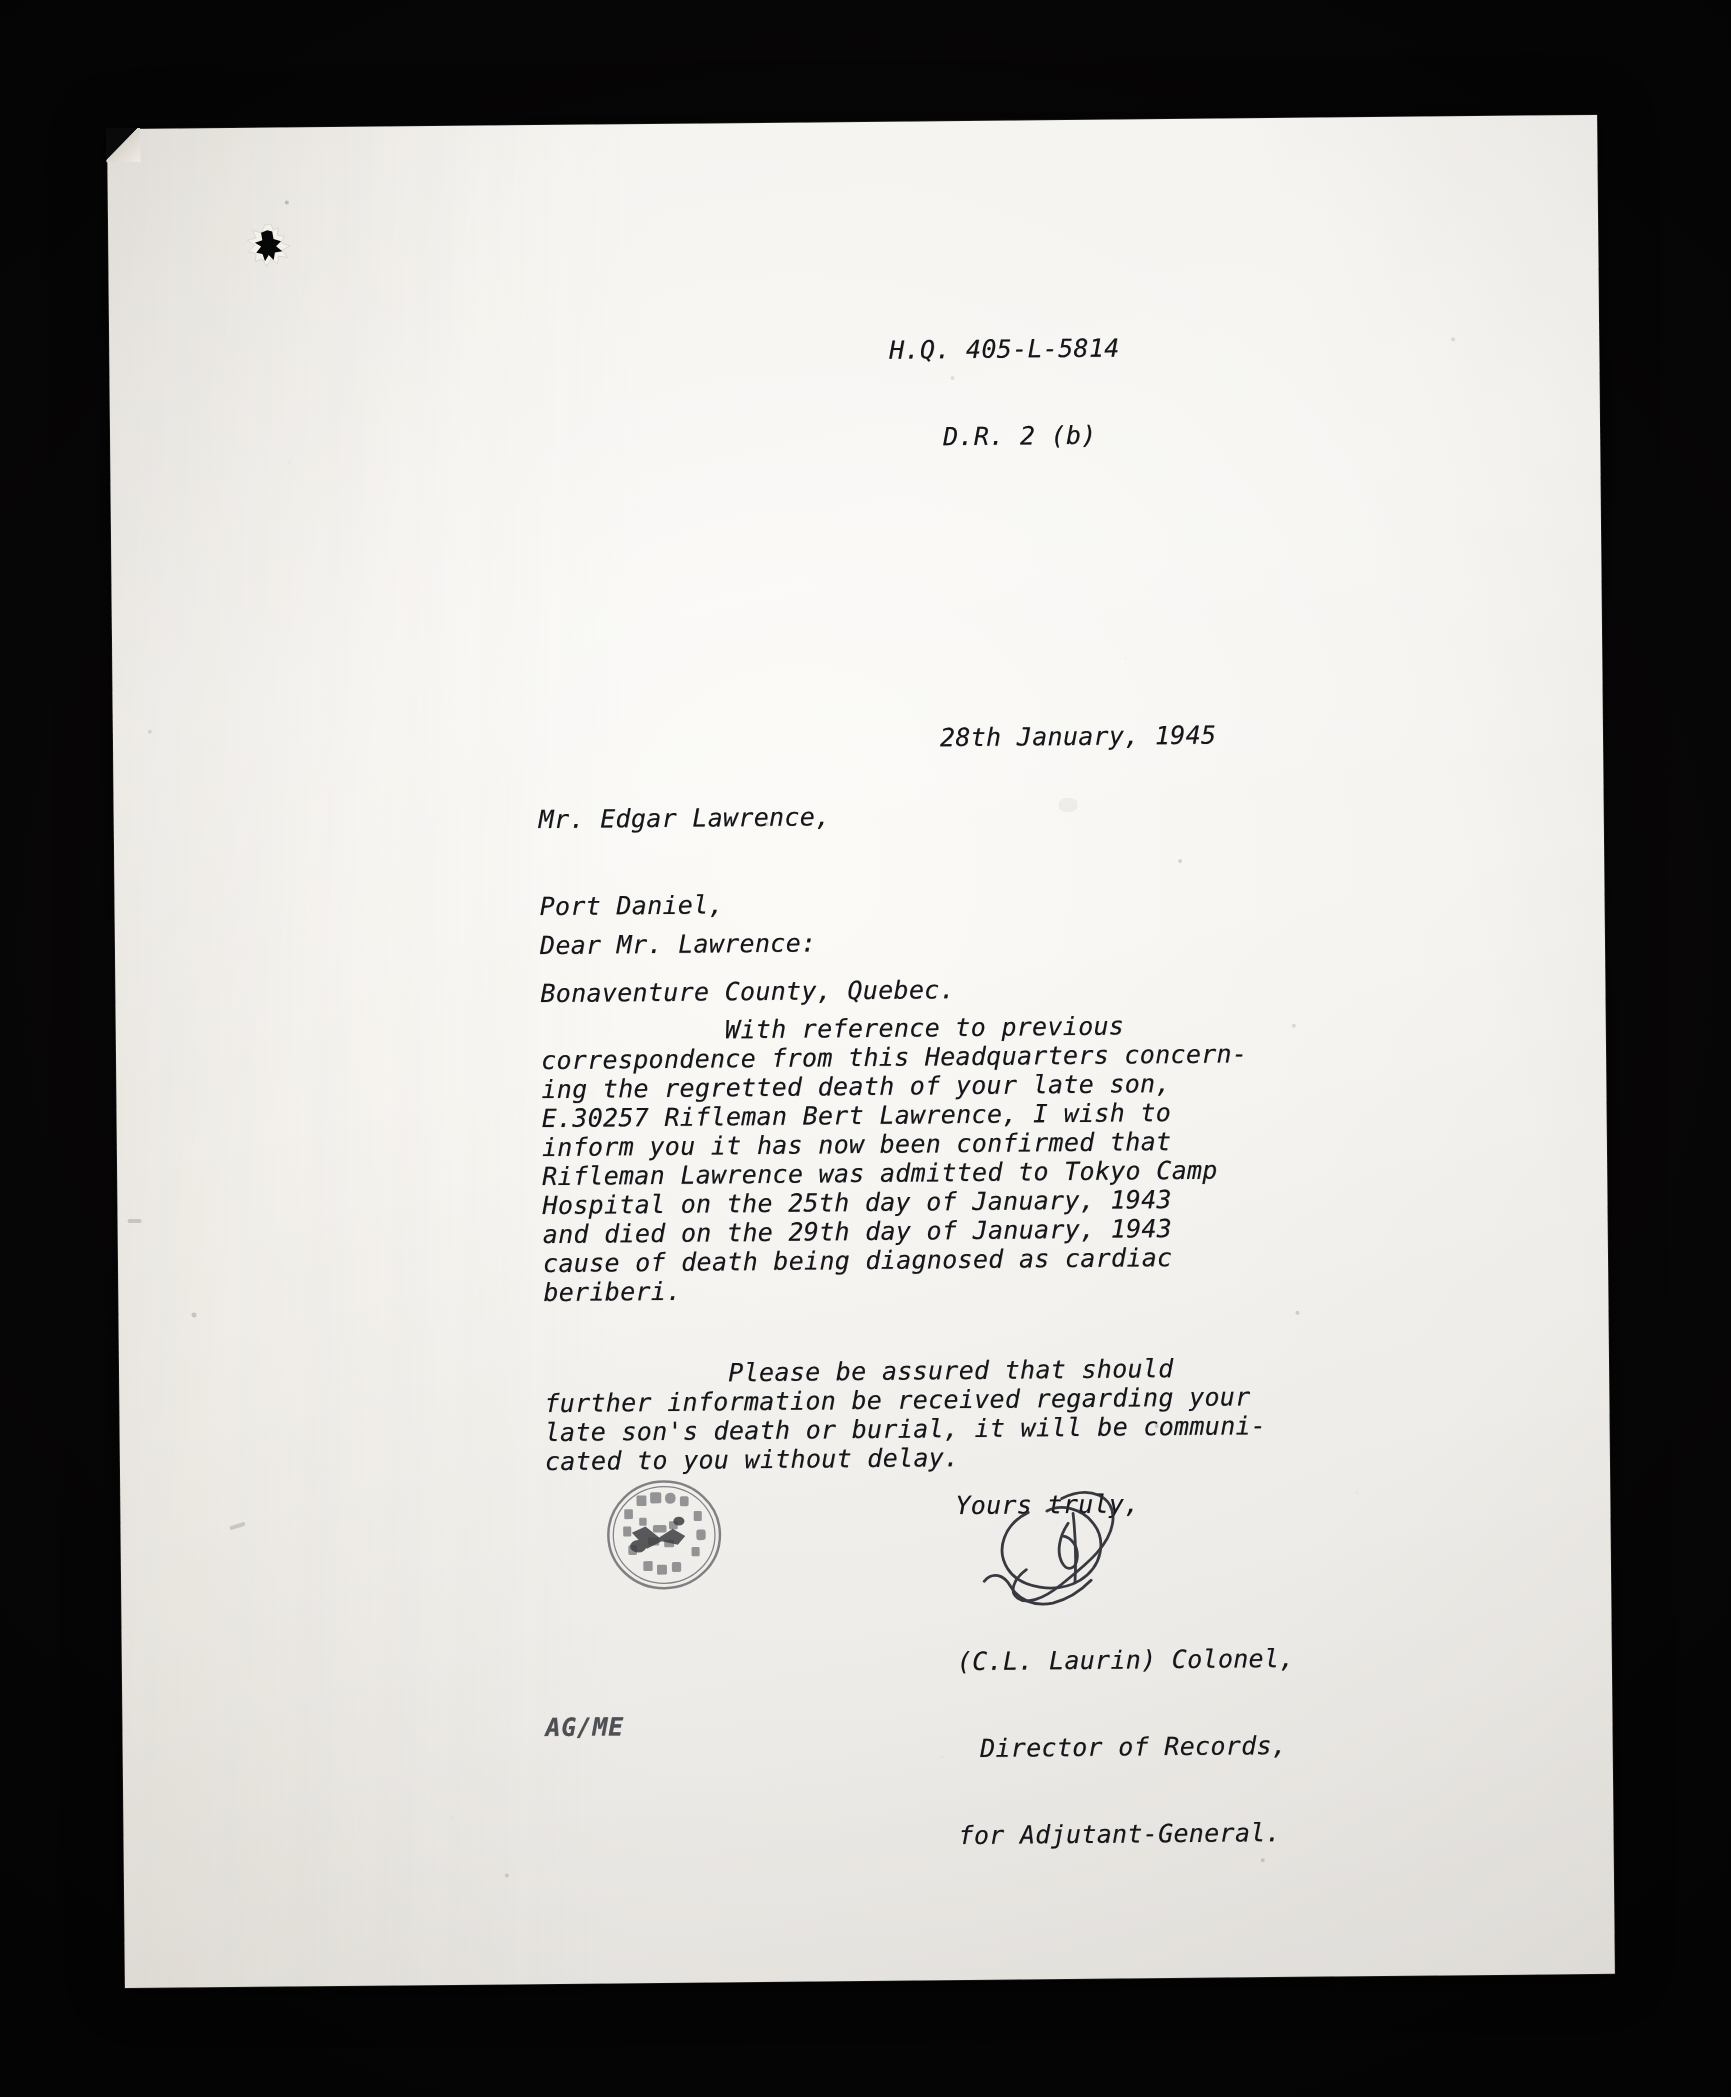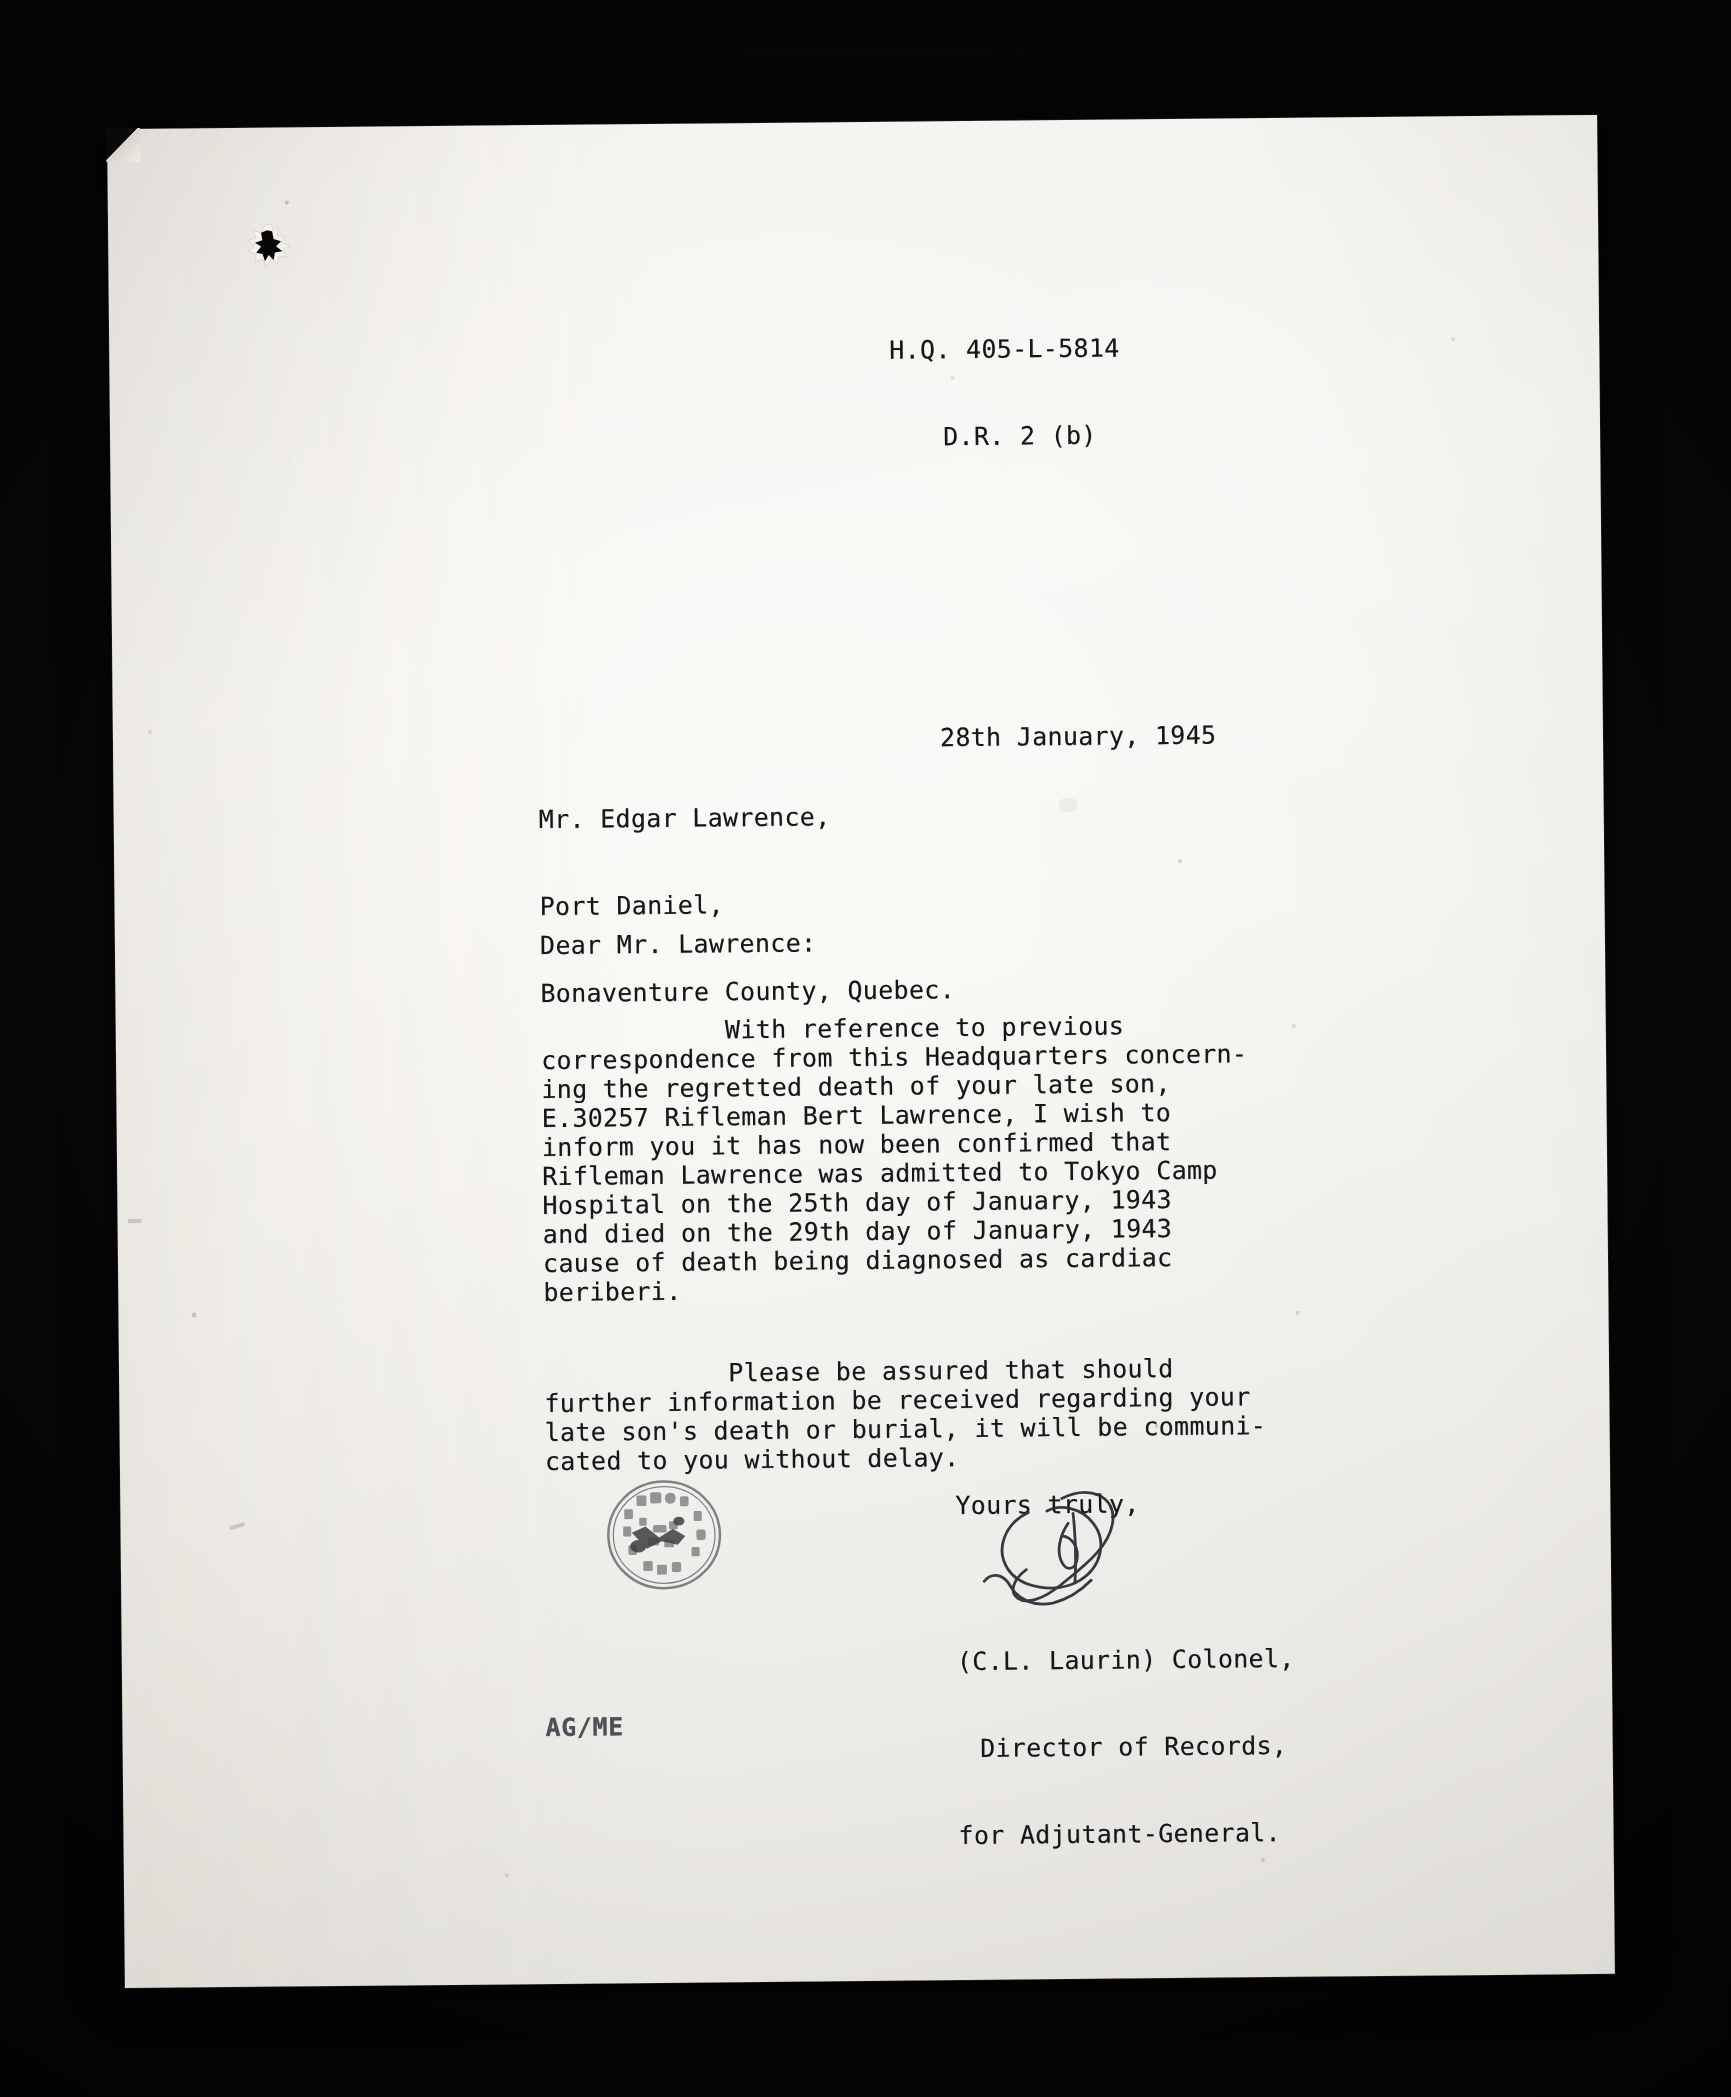--- a/index.html
+++ b/index.html
@@ -15,20 +15,21 @@
     font-family: "DejaVu Sans Mono", monospace;
   }
 
   
   .scan-stage {
     position: relative;
     width: 1732px;
     height: 2097px;
     background:
       radial-gradient(ellipse 120% 90% at 50% 45%, #0d0b0c 0%, #060506 55%, #010101 100%);
+    font-style: italic;
   }
 
   
   .paper {
     position: absolute;
     left: 116px;
     top: 122px;
     width: 1490px;
     height: 1859px;
     background:

